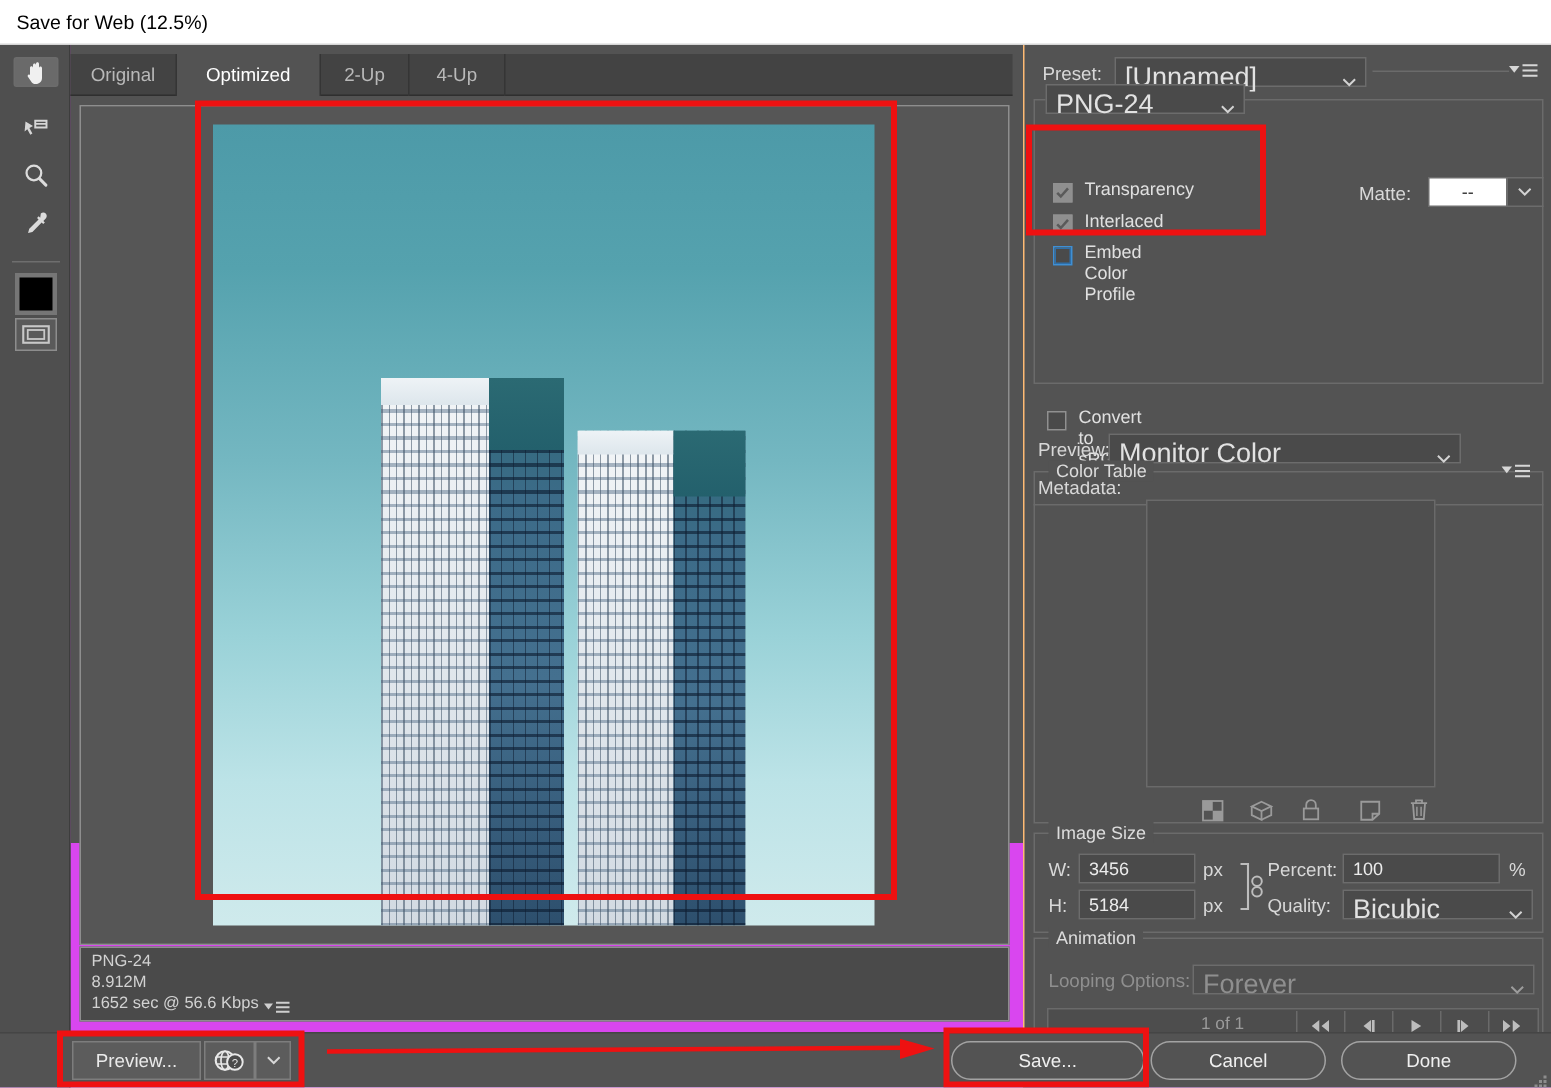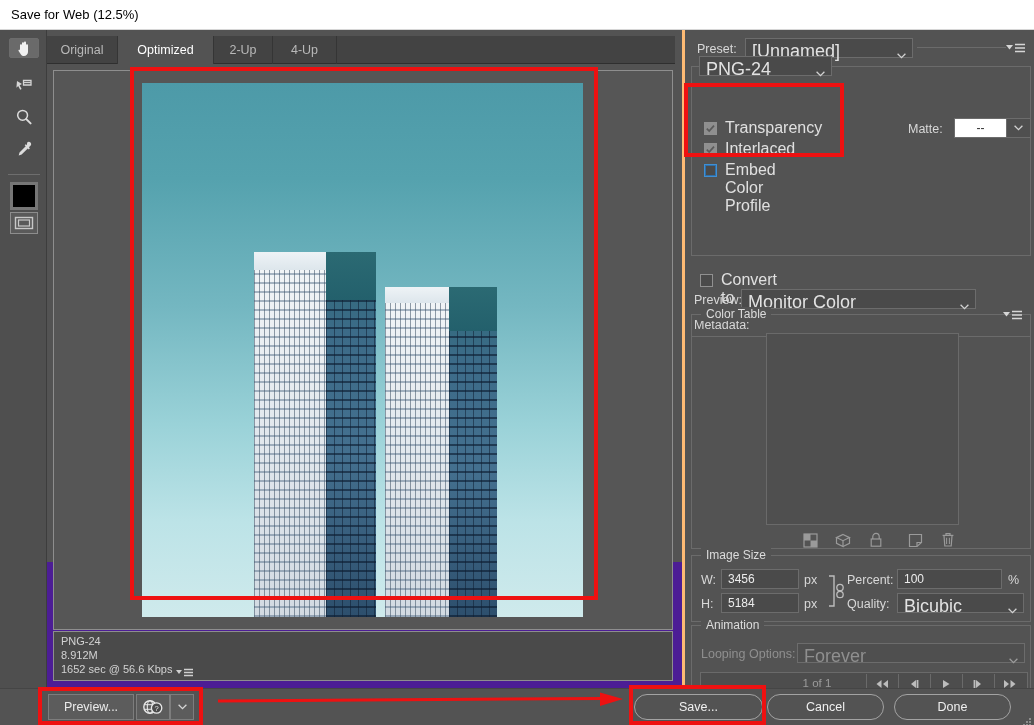--- a/index.html
+++ b/index.html
@@ -7,21 +7,21 @@
     margin: 0; padding: 0;
     width: 1034px; height: 725px;
     overflow: hidden;
     background: #ffffff;
     font-family: "Liberation Sans", sans-serif;
     -webkit-font-smoothing: antialiased;
   }
   #app {
     position: relative;
     width: 1034px; height: 725px;
-    background: #4c1d95;
+    background: #d946ef;
   }
 
   
   #titlebar {
     position: absolute; left: 0; top: 0; width: 1034px; height: 30px;
     background: #ffffff;
     border-bottom: 1px solid #d6d6d6;
   }
   #titlebar .tl {
     position: absolute; left: 11px; top: 7px;
@@ -134,21 +134,21 @@
     position: absolute; left: 128px; top: 0px; width: 499px; height: 26px;
     border: 1px solid #6a6a6a; background: #4f4f4f;
   }
   #readout span { position: absolute; top: 6px; font-size: 11.5px; color: #cbcbcb; }
   #readout .divider { position: absolute; left: 242px; top: 4px; width: 1px; height: 17px; background: #8b8b8b; }
 
   
   #settings {
     position: absolute; left: 682px; top: 30px; width: 352px; height: 695px;
     background: #535353;
-    border-left: 3px solid #fdba74;
+    border-left: 1px solid #fdba74;
   }
   .grp {
     position: absolute;
     border: 1px solid #6b6b6b;
   }
   .grp > .legend {
     position: absolute; top: -8px; left: 9px; padding: 0 5px;
     background: #535353; font-size: 12px; color: #dcdcdc;
   }
   .lbl { position: absolute; font-size: 12.5px; color: #d8d8d8; }
@@ -168,21 +168,21 @@
   .txtfield .txt { position: absolute; left: 6px; top: 2px; font-size: 12px; color: #ececec; }
 
   .cbrow { position: absolute; }
   .cb {
     position: absolute; left: 0; top: 0; width: 13px; height: 13px;
     border: 1px solid #909090; background: #8f8f8f;
   }
   .cb.on { background: #8f8f8f; }
   .cb.off { background: #4a4a4a; border-color: #909090; }
   .cb.focus { background: #4a4a4a; border: 1px solid #3f8fd4; box-shadow: 0 0 0 1px #2f6fa8 inset; }
-  .cbrow .cblabel { position: absolute; left: 21px; top: -3px; font-size: 16px; color: #e0e0e0; }
+  .cbrow .cblabel { position: absolute; left: 21px; top: -3px; font-size: 12px; color: #e0e0e0; }
 
   .panmenu { position: absolute; width: 20px; height: 12px; }
 
   #colortable-box {
     position: absolute; left: 74px; top: 18px; width: 193px; height: 192px;
     border: 1px solid #6a6a6a; background: #4f4f4f;
   }
   .ctbtn { position: absolute; top: 216px; width: 22px; height: 18px; display:flex; align-items:center; justify-content:center; }
 
   #linkbracket { position: absolute; left: 133px; top: 18px; }

